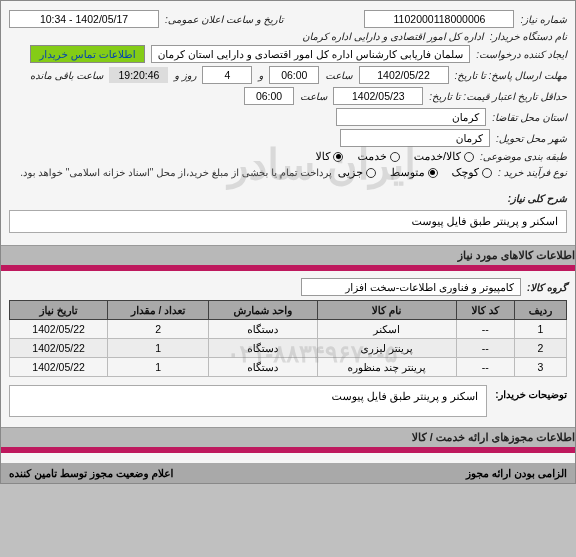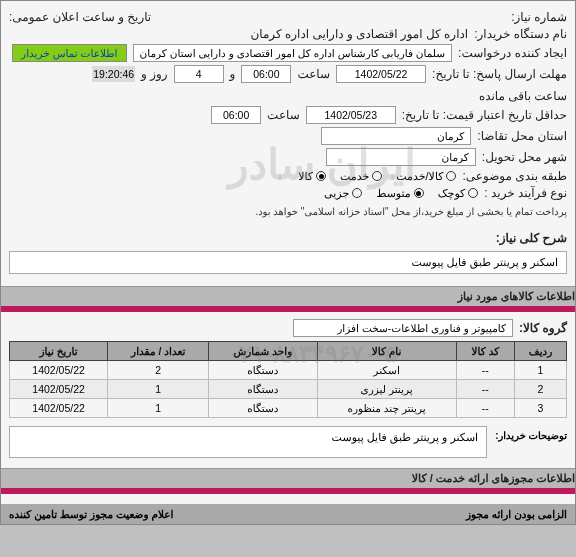--- a/index.html
+++ b/index.html
@@ -35,23 +35,24 @@
   padding: 6px 8px;
 }
 .row {
   display: flex;
   align-items: center;
   margin: 3px 0;
   gap: 6px;
   flex-wrap: wrap;
 }
 .label {
-  font-size: 12px;
+  font-size: 10px;
   color: #222;
   white-space: nowrap;
+  font-style: italic;
 }
 .val {
   background: #fff;
   border: 1px solid #999;
   padding: 2px 6px;
   font-size: 10.5px;
   min-width: 40px;
   text-align: center;
   display: inline-block;
 }
@@ -86,21 +87,21 @@
   background: #84cc16;
   border: 1px solid #888;
   padding: 2px 8px;
   font-size: 10.5px;
   color: #0645ad;
   cursor: pointer;
   text-align: right;
 }
 .remain {
   background: #dcdcdc;
-  padding: 2px 1px;
+  padding: 2px 9px;
   font-size: 10.5px;
 }
 .note {
   font-size: 10px;
   color: #333;
 }
 .desc-box {
   background: #fff;
   border: 1px solid #aaa;
   margin: 6px 8px;
@@ -181,22 +182,24 @@
 </head>
 <body>
 
 <div class="panel">
 
 
   <div class="form-grid">
 
     <div class="row">
       <span class="label">شماره نیاز:</span>
+      <span class="val val-wide">1102000118000006</span>
       <span class="spacer"></span>
       <span class="label">تاریخ و ساعت اعلان عمومی:</span>
+      <span class="val val-wide">1402/05/17 - 10:34</span>
     </div>
 
     <div class="row">
       <span class="label">نام دستگاه خریدار:</span>
       <span class="label">اداره کل امور اقتصادی و دارایی اداره کرمان</span>
     </div>
 
     <div class="row">
       <span class="label">ایجاد کننده درخواست:</span>
       <span class="val" style="min-width:280px;text-align:right">سلمان فاریابی کارشناس اداره کل امور اقتصادی و دارایی استان کرمان</span>

